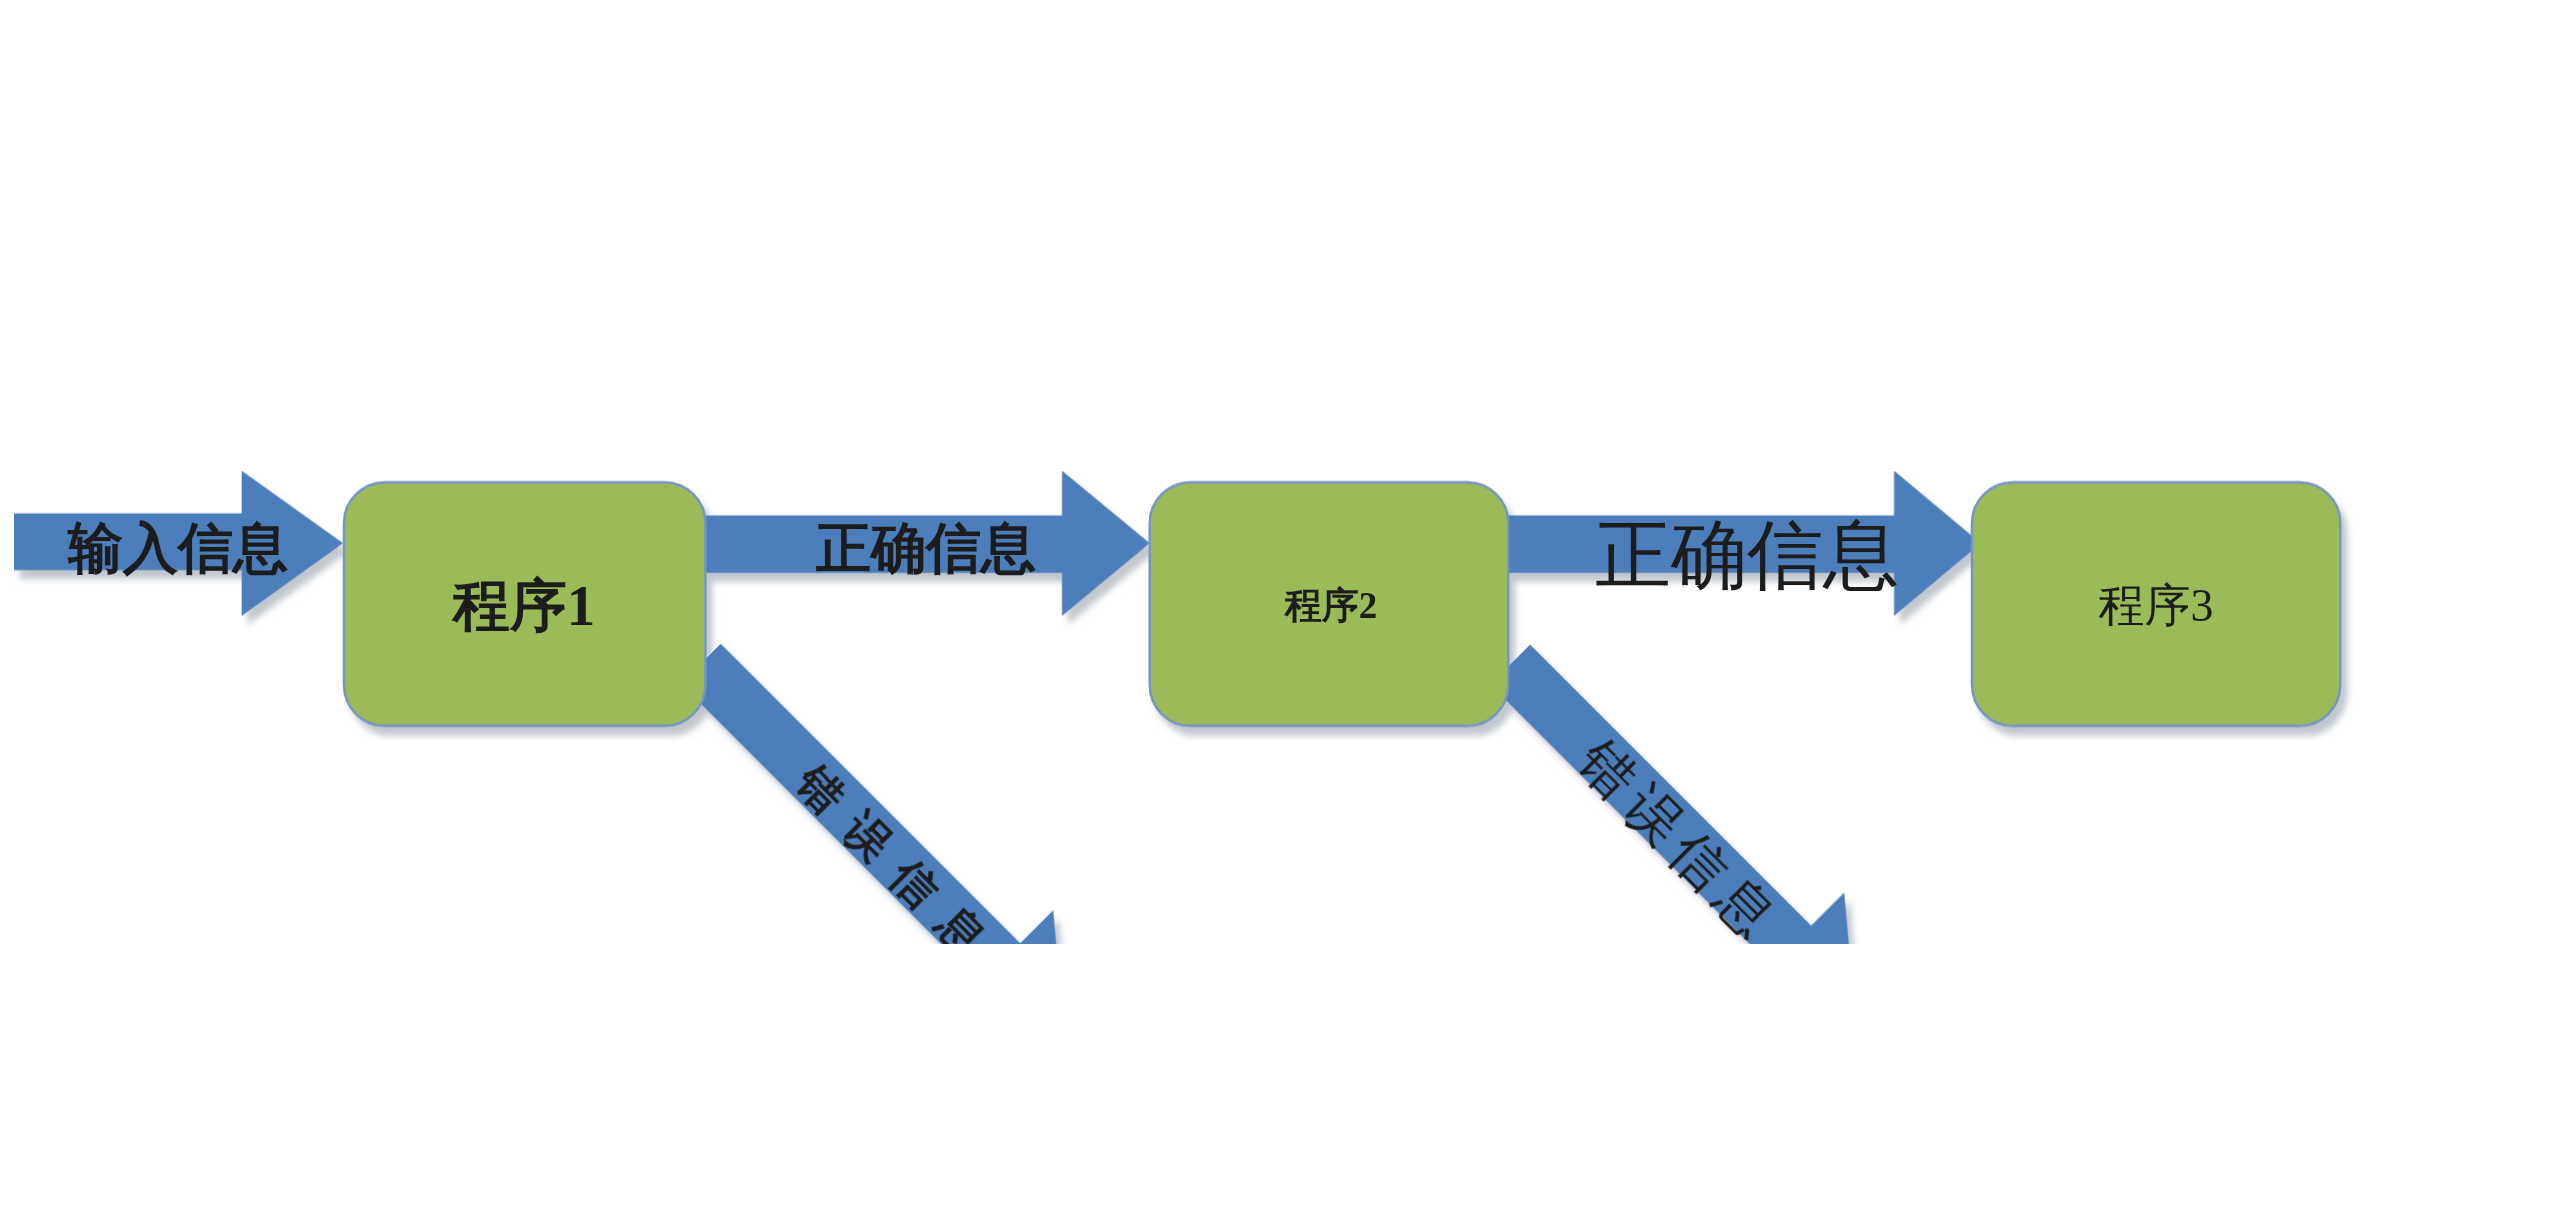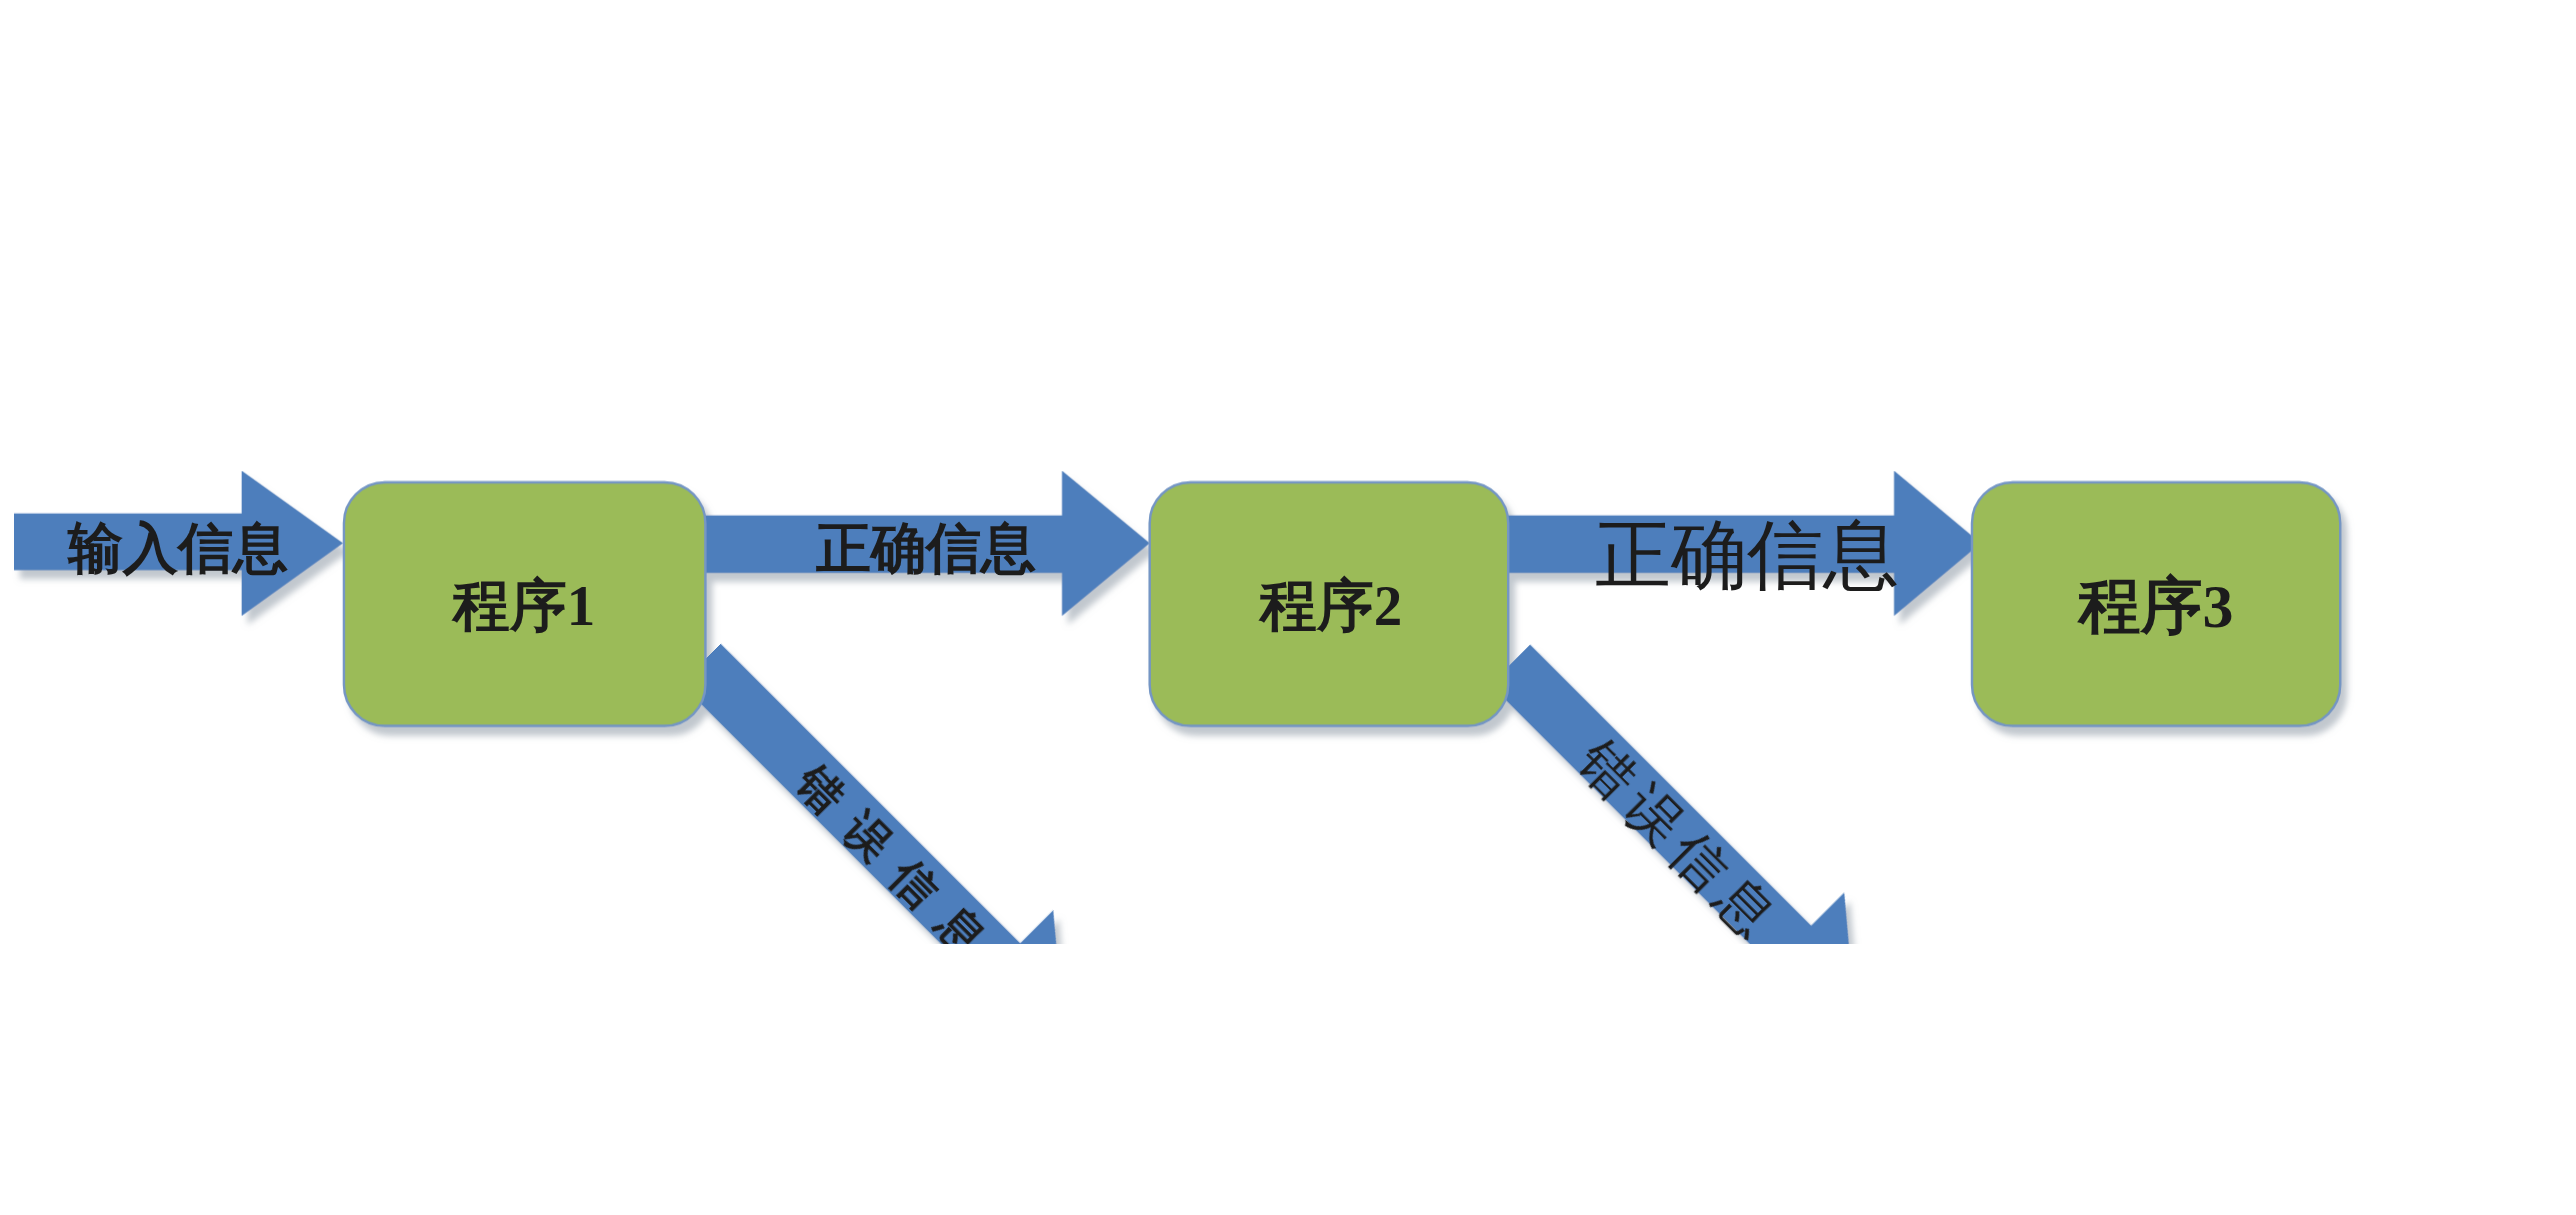--- a/index.html
+++ b/index.html
@@ -15,22 +15,22 @@
     position:absolute;
     color:#1c1c1c;
     white-space:nowrap;
     transform:translate(-50%,-50%);
     line-height:1;
   }
   .lbl-input  {left:178px; top:548px; font-size:55px; font-weight:700;}
   .lbl-ok1    {left:926px; top:548px; font-size:55px; font-weight:700;}
   .lbl-ok2    {left:1747px;top:555px; font-size:76px; font-weight:400;}
   .lbl-prog1  {left:524px; top:605px; font-size:57px; font-weight:600;}
-  .lbl-prog2  {left:1331px;top:605px; font-size:57px; font-weight:600;}
-  .lbl-prog3  {left:2156px;top:606px; font-size:62px; font-weight:700;}
+  .lbl-prog2  {left:1331px;top:605px; font-size:37px; font-weight:600;}
+  .lbl-prog3  {left:2156px;top:606px; font-size:46px; font-weight:400;}
   .lbl-rot{
     position:absolute;
     color:#1c1c1c;
     white-space:nowrap;
     transform-origin:0 50%;
     transform:rotate(45deg);
     line-height:1;
   }
   .lbl-err1{left:804px; top:752px; font-size:45px; letter-spacing:21.4px; font-weight:600;}
   .lbl-err2{left:1588px;top:723px; font-size:55px; letter-spacing:9.7px; font-weight:500;}

